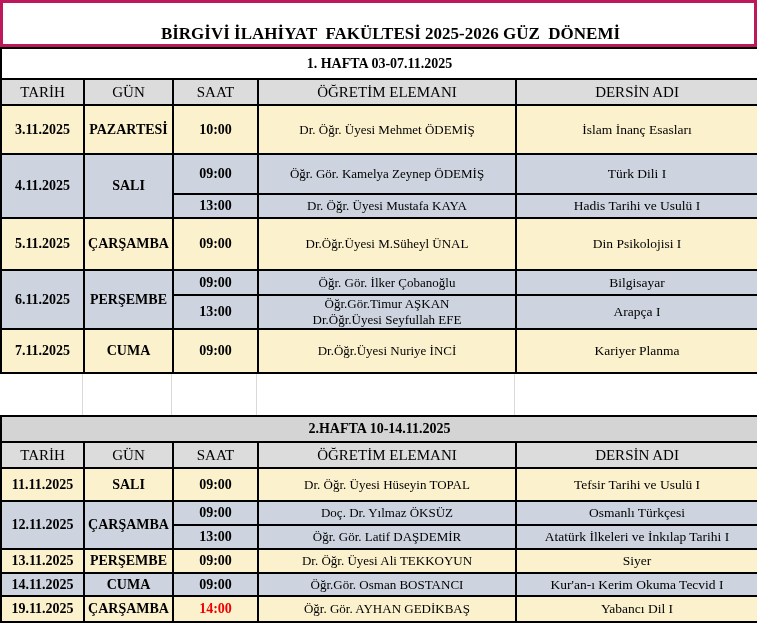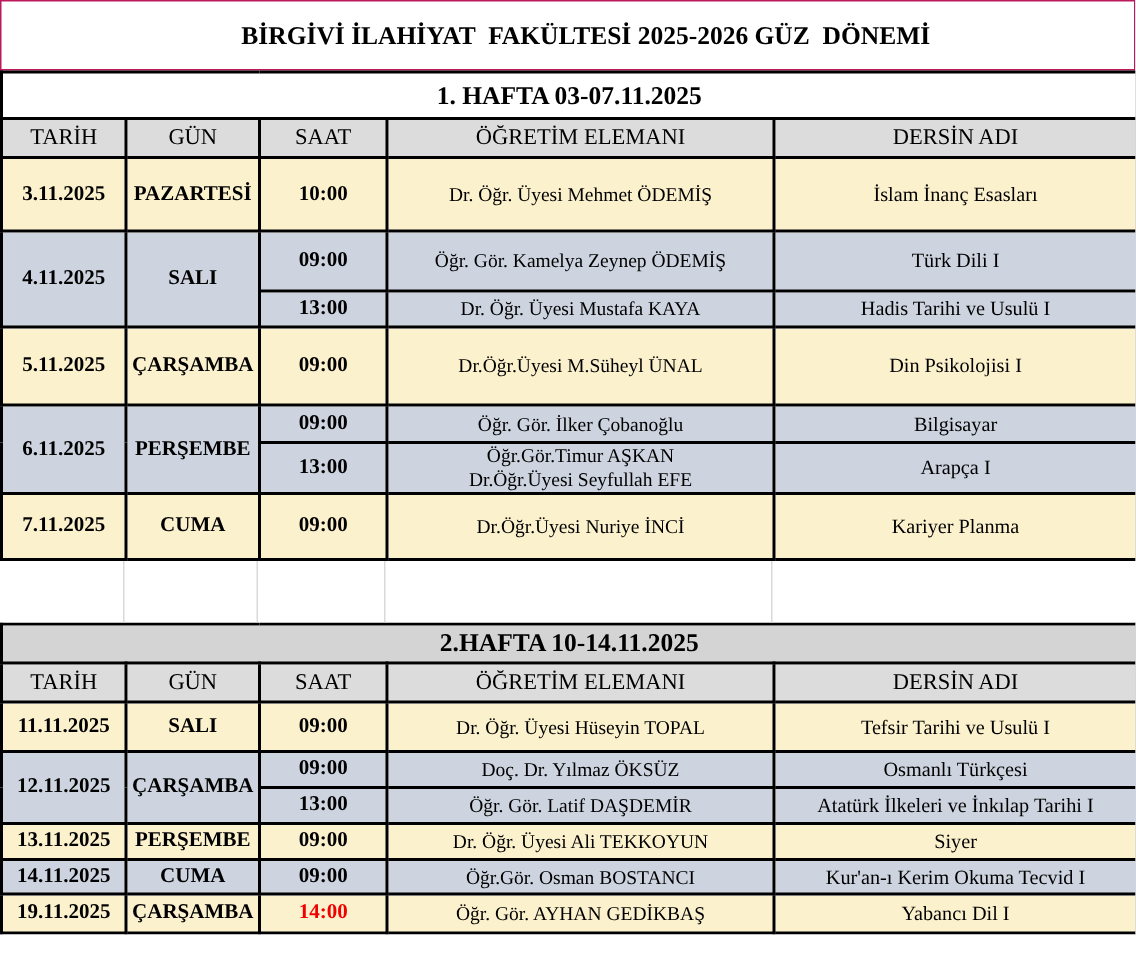--- a/index.html
+++ b/index.html
@@ -7,42 +7,42 @@
     position:relative;
     width:757px;height:637px;
     background:#ffffff;
     font-family:"Liberation Serif", serif;
     color:#000;
     overflow:hidden;
   }
   .title-box{
     box-sizing:border-box;
     width:757px;height:47px;
-    border:1px solid #be185d;
-    display:flex;flex-direction:column;justify-content:center;
+    border:3px solid #be185d;
+    display:flex;flex-direction:column;justify-content:flex-end;
     text-align:center;
     font-weight:bold;font-size:17px;line-height:21px;
     white-space:pre-wrap;
     background:#fff;
     padding-left:24px;
   }
   .red{color:#f00000;}
   table.sched{
     border-collapse:collapse;
     table-layout:fixed;
     width:757px;
   }
   table.sched td, table.sched th{
     box-sizing:border-box;
     border:2px solid #000;
     text-align:center;vertical-align:middle;
     padding:0 2px;overflow:hidden;
   }
   tr.band-row td{
-    font-weight:bold;font-size:17px;height:31px;
+    font-weight:bold;font-size:14px;height:31px;
     background:#ffffff;
   }
   tr.band-row.gray td{background:#d4d4d4;height:26px;}
   tr.head th{
     background:#dcdcdc;
     font-weight:normal;font-size:15px;
     height:26px;
   }
   .cream td{background:#fcf1cd;}
   .blue td{background:#cdd4df;}

